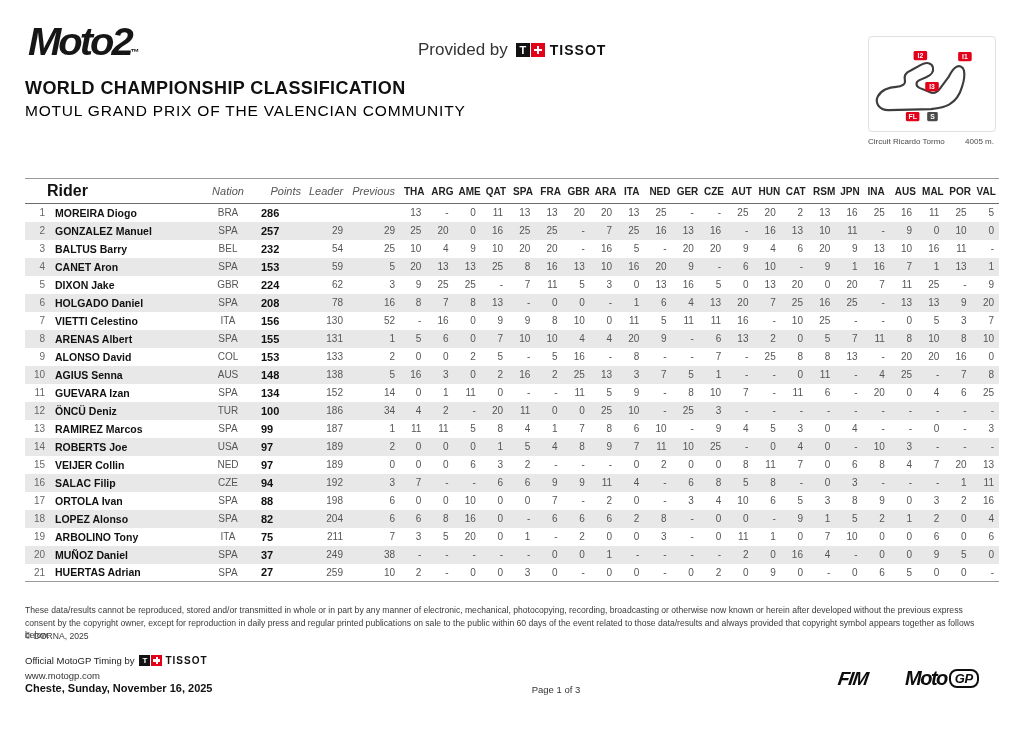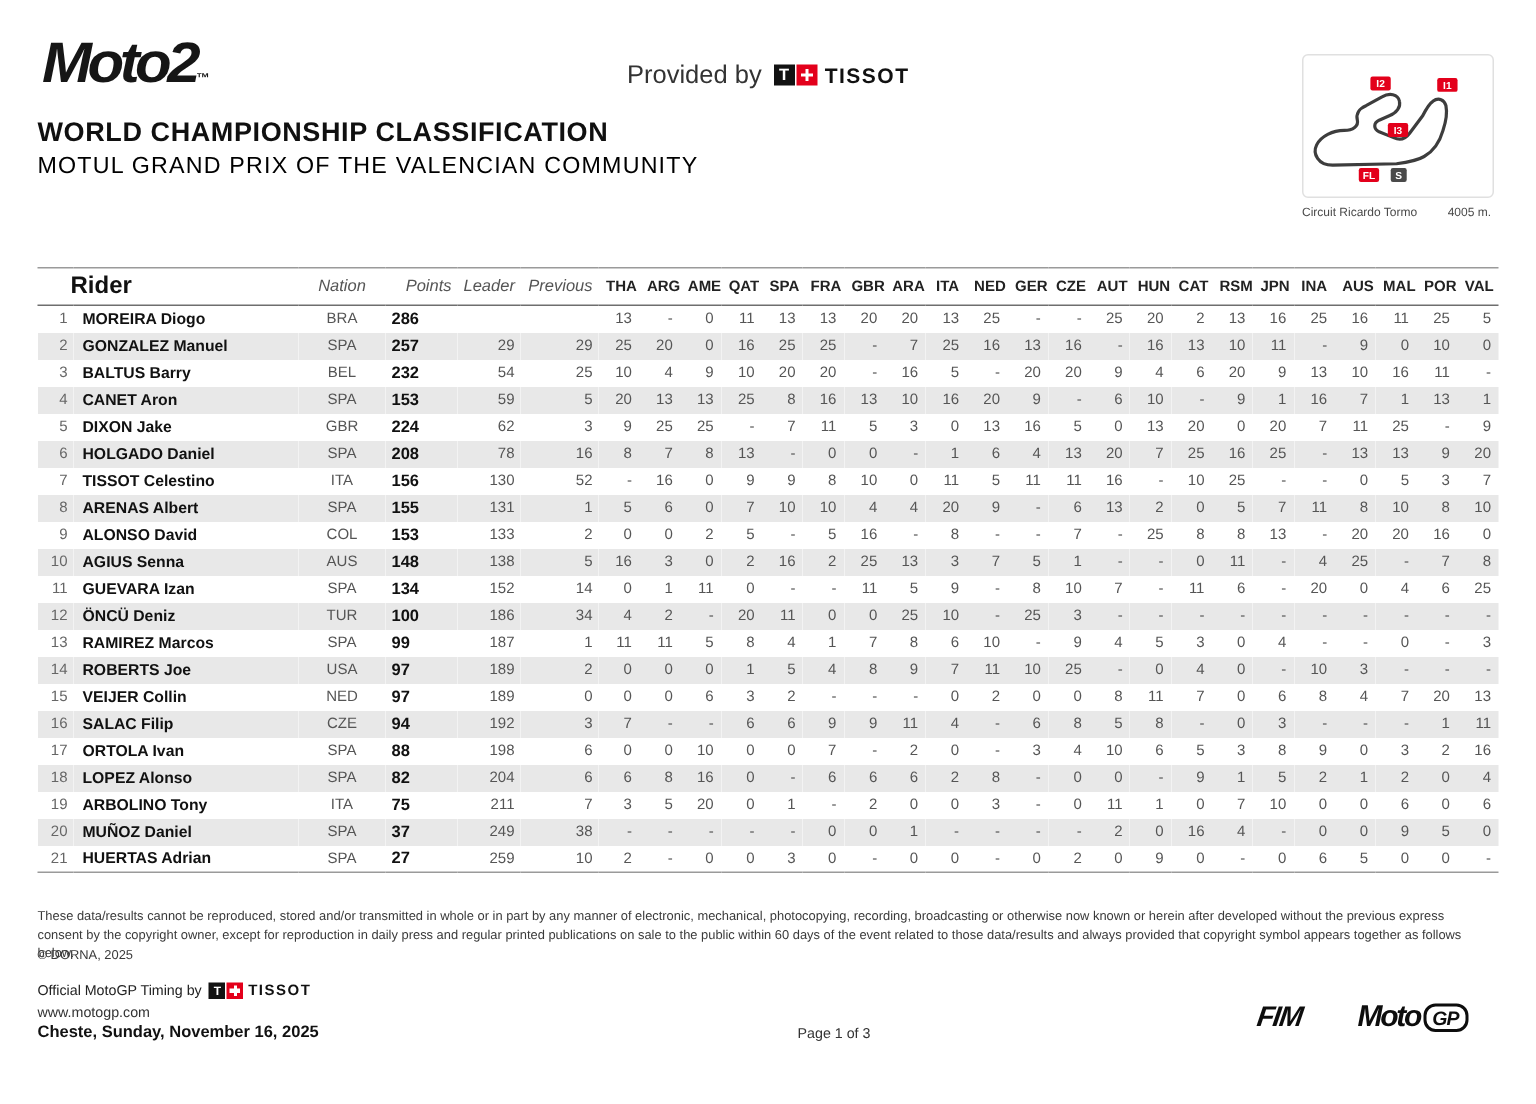--- a/index.html
+++ b/index.html
@@ -348,21 +348,21 @@
         <td class="score">16</td>
         <td class="score">25</td>
         <td class="score">-</td>
         <td class="score">13</td>
         <td class="score">13</td>
         <td class="score">9</td>
         <td class="score">20</td>
       </tr>
       <tr>
         <td class="pos">7</td>
-        <td class="rider">TISSOT Celestino</td>
+        <td class="rider">VIETTI Celestino</td>
         <td class="nation">ITA</td>
         <td class="points">156</td>
         <td class="gap">130</td>
         <td class="gap">52</td>
         <td class="score">-</td>
         <td class="score">16</td>
         <td class="score">0</td>
         <td class="score">9</td>
         <td class="score">9</td>
         <td class="score">8</td>

